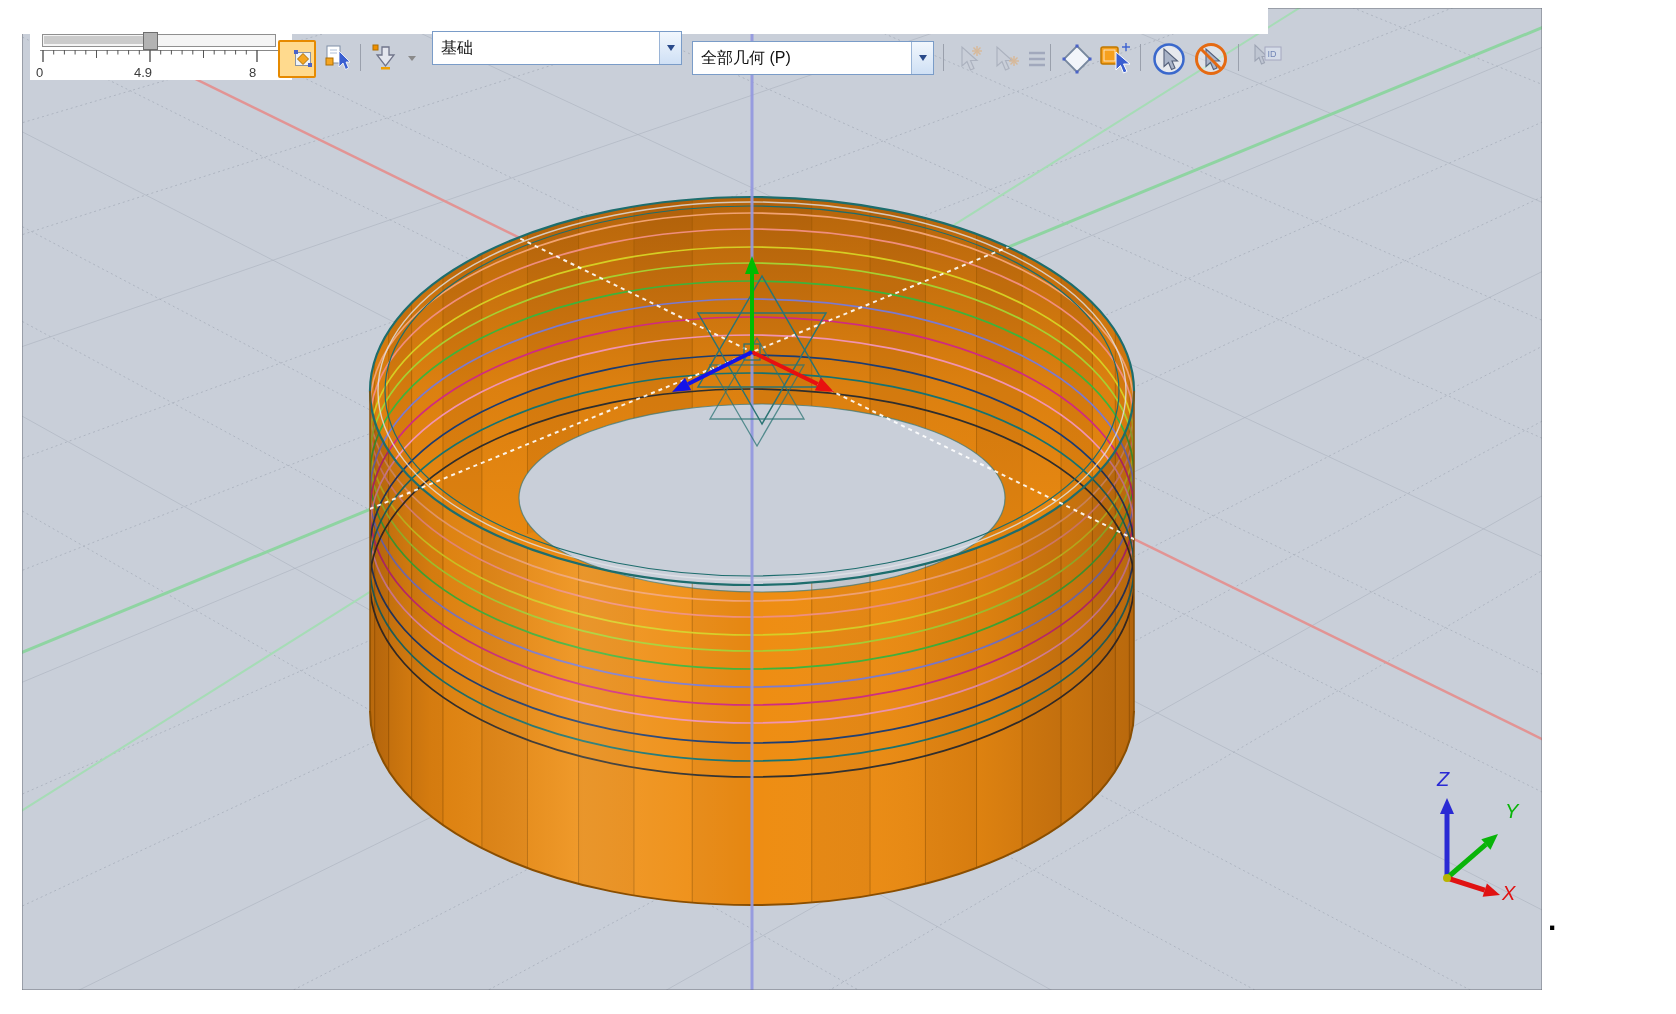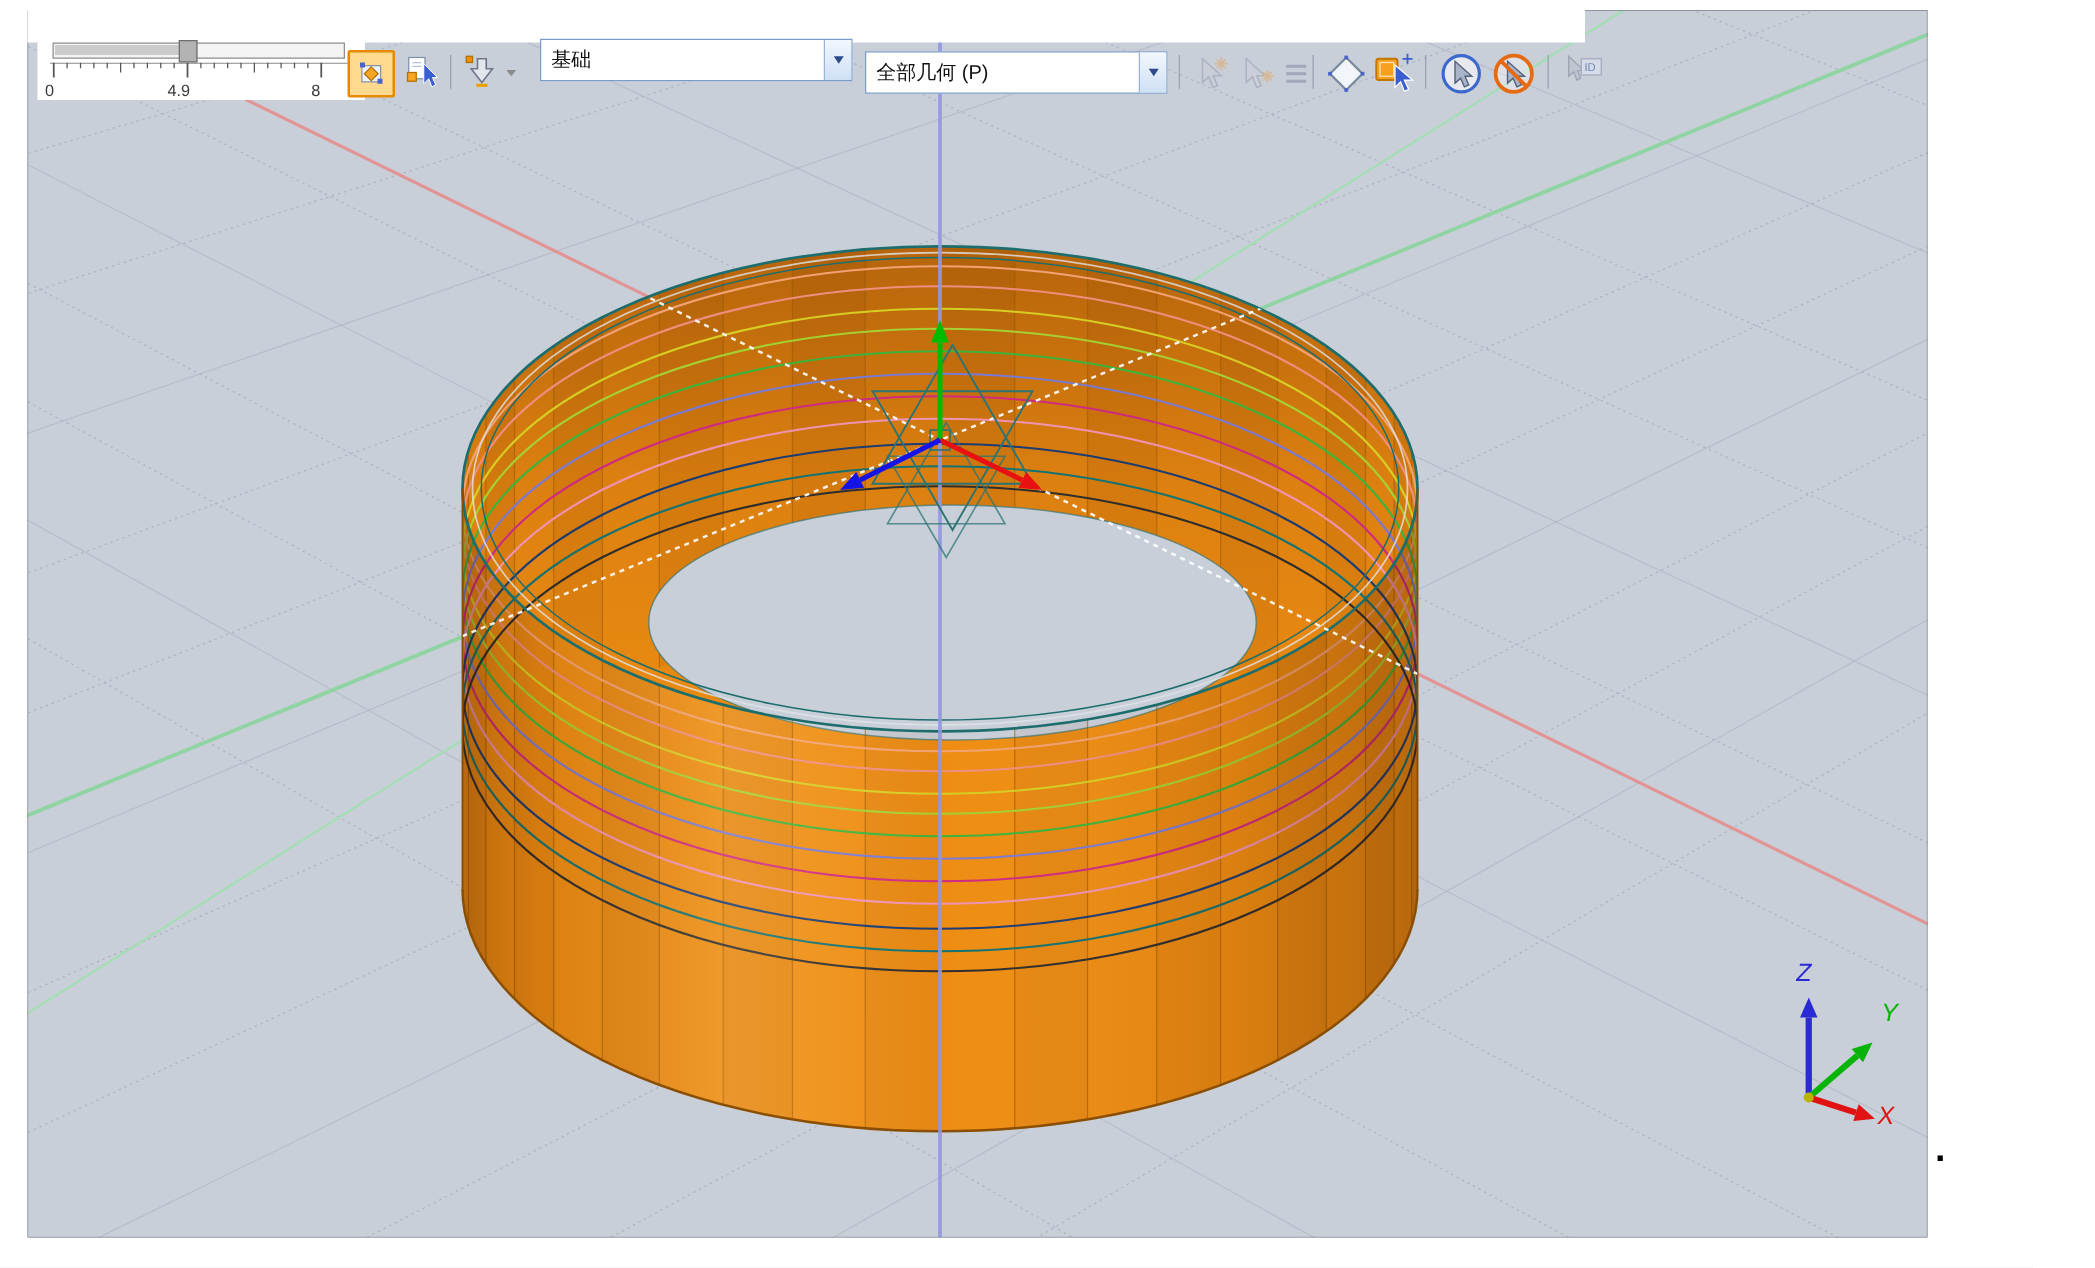--- a/index.html
+++ b/index.html
@@ -1,20 +1,20 @@
 <!DOCTYPE html>
 <html><head>
 <meta charset="utf-8">
 <style>
   html,body{margin:0;padding:0;width:1676px;height:1014px;background:#ffffff;overflow:hidden;
     font-family:"Liberation Sans", sans-serif;}
   .abs{position:absolute;}
   #scene{position:absolute;left:0;top:0;}
   .sep{width:1px;height:27px;background:#9aa0ac;}
-  .icon-btn{display:flex;align-items:center;justify-content:center;}
+  .icon-btn{display:flex;align-items:center;justify-content:flex-end;}
   .ruler-panel{left:30px;top:8px;width:262px;height:72px;background:#ffffff;}
   .slider-track{position:absolute;left:12px;top:26px;width:232px;height:11px;background:#f4f4f4;border:1px solid #8f8f8f;}
   .slider-fill{position:absolute;left:1px;top:1px;width:106px;height:8px;background:#cbcbcb;}
   .slider-handle{position:absolute;left:100px;top:-3px;width:13px;height:16px;background:#b3b3b3;border:1px solid #6e6e6e;}
   .ruler-label{position:absolute;top:57px;font-size:13px;color:#3c3c3c;}
   .hl-btn{left:278px;top:40px;width:34px;height:34px;background:#ffda8e;border:2px solid #e68a00;border-radius:2px;}
   .combo{position:absolute;height:32px;background:#ffffff;border:1px solid #7a9cc8;display:flex;align-items:center;font-size:16px;color:#101010;}
   .combo-value{flex:1;padding:0 8px;white-space:nowrap;overflow:hidden;}
   .combo-btn{width:21px;align-self:stretch;background:linear-gradient(#f2f7fd,#cfe0f5);border-left:1px solid #9ab4d6;display:flex;align-items:center;justify-content:center;}
   .caret{width:0;height:0;border-left:4.5px solid transparent;border-right:4.5px solid transparent;border-top:6px solid #2a4a8a;}

